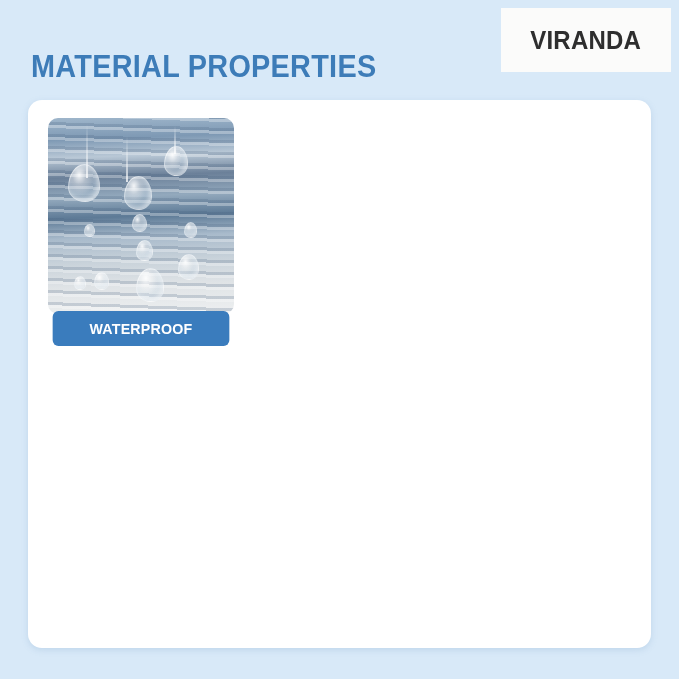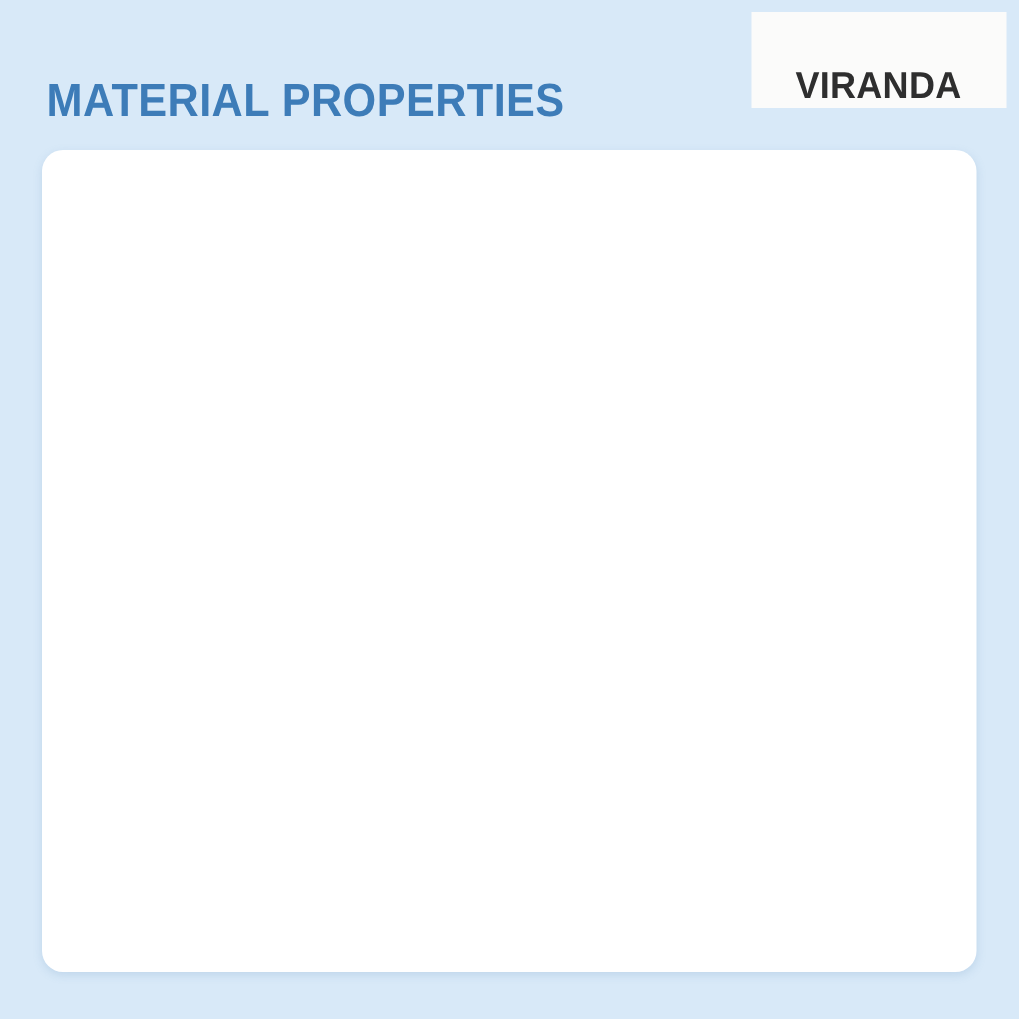--- a/index.html
+++ b/index.html
@@ -35,21 +35,21 @@
     white-space: nowrap;
   }
   #brand-logo {
     position: absolute;
     left: 501px;
     top: 8px;
     width: 170px;
     height: 64px;
     background: #fbfbfa;
     display: flex;
-    align-items: flex-end;
+    align-items: center;
     justify-content: center;
   }
   #brand-logo-text {
     font-size: 25px;
     font-weight: bold;
     color: #2e2e2e;
     letter-spacing: 0.2px;
     transform: scaleX(0.96);
   }
 
@@ -411,17 +411,36 @@
     <span id="brand-logo-text">VIRANDA</span>
   </div>
 </div>
 
 <div id="panel">
   <div id="grid">
 
 
 
 
+    <div class="card">
+      <div class="card-media rounded-all m-water">
+        <div class="trail" style="left:38px; top:6px; height:54px;"></div>
+        <div class="drop" style="left:20px; top:46px; width:30px; height:36px;"></div>
+        <div class="trail" style="left:78px; top:18px; height:46px;"></div>
+        <div class="drop" style="left:76px; top:58px; width:26px; height:32px;"></div>
+        <div class="trail" style="left:126px; top:8px; height:28px;"></div>
+        <div class="drop" style="left:116px; top:28px; width:22px; height:28px;"></div>
+        <div class="drop" style="left:84px; top:96px; width:13px; height:16px;"></div>
+        <div class="drop" style="left:136px; top:104px; width:11px; height:14px;"></div>
+        <div class="drop" style="left:88px; top:122px; width:15px; height:19px;"></div>
+        <div class="drop" style="left:130px; top:136px; width:19px; height:24px;"></div>
+        <div class="drop" style="left:88px; top:150px; width:26px; height:32px;"></div>
+        <div class="drop" style="left:26px; top:158px; width:10px; height:12px;"></div>
+        <div class="drop" style="left:46px; top:154px; width:13px; height:16px;"></div>
+        <div class="drop" style="left:36px; top:106px; width:9px; height:11px;"></div>
+      </div>
+      <div class="card-label">WATERPROOF</div>
+    </div>
 
 
 
   </div>
 </div>
 
 </body></html>

